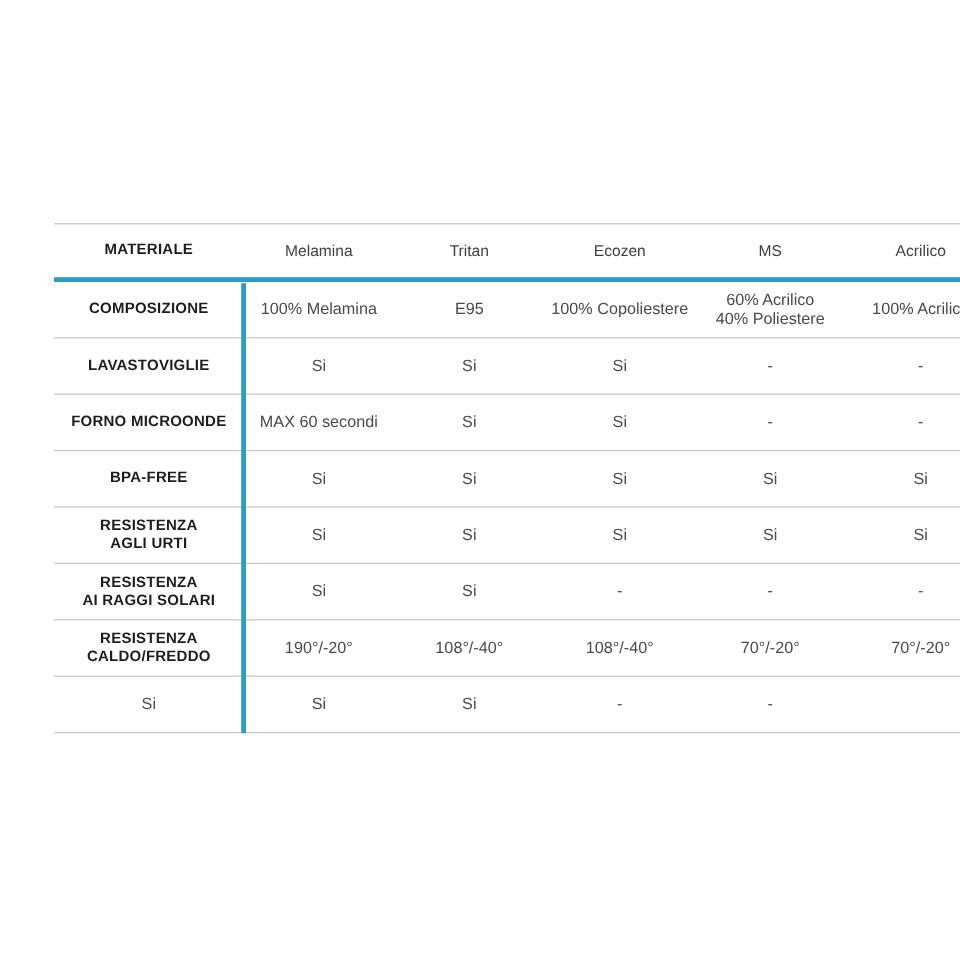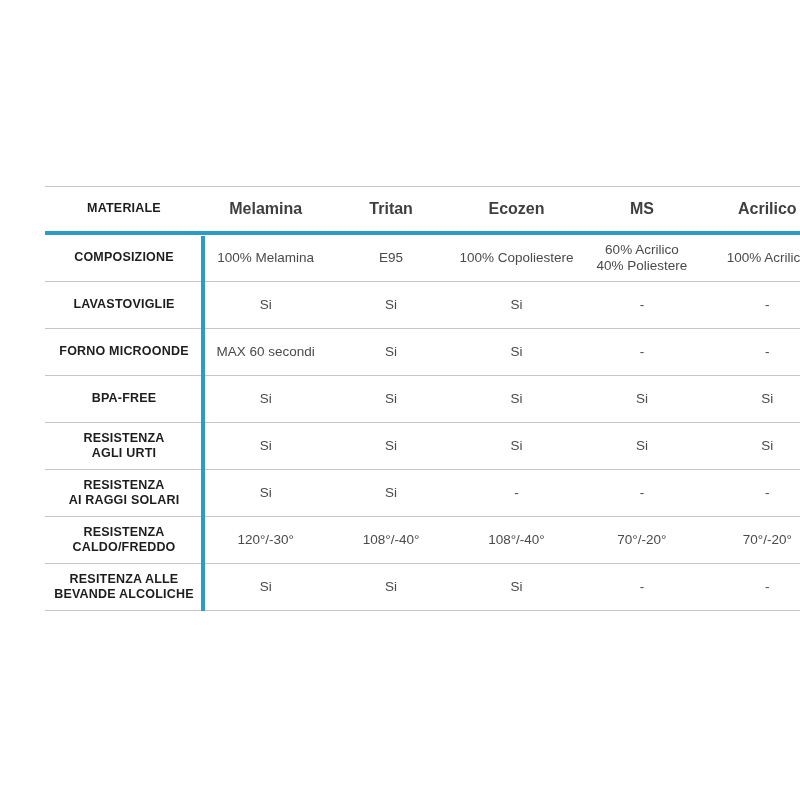--- a/index.html
+++ b/index.html
@@ -47,23 +47,22 @@
     box-sizing: border-box;
   }
   .cell.label {
     font-weight: bold;
     font-size: 12.5px;
     letter-spacing: 0.2px;
     color: #1d1d1f;
     text-transform: uppercase;
   }
   .cell.col-head {
-    font-size: 16px;
+    font-size: 13px;
     color: #3f3f42;
-    font-weight: bold;
   }
   .cell.value {
     font-size: 13.5px;
     color: #4a4a4d;
   }
   .v-accent {
     position: absolute;
     left: 156px;
     top: 49px;
     width: 4px;
@@ -140,30 +139,28 @@
     <div class="cell value">Si</div>
     <div class="cell value">Si</div>
     <div class="cell value">-</div>
     <div class="cell value">-</div>
     <div class="cell value">-</div>
   </div>
 
   <div class="t-row body-row">
     <div class="cell label">RESISTENZA
 CALDO/FREDDO</div>
-    <div class="cell value">120°/-30°</div>
+    <div class="cell value">190°/-20°</div>
     <div class="cell value">108°/-40°</div>
     <div class="cell value">108°/-40°</div>
     <div class="cell value">70°/-20°</div>
     <div class="cell value">70°/-20°</div>
   </div>
 
   <div class="t-row body-row">
-    <div class="cell label">RESITENZA ALLE
-BEVANDE ALCOLICHE</div>
     <div class="cell value">Si</div>
     <div class="cell value">Si</div>
     <div class="cell value">Si</div>
     <div class="cell value">-</div>
     <div class="cell value">-</div>
   </div>
 </div>
 
     <div class="v-accent"></div>
   </div>

